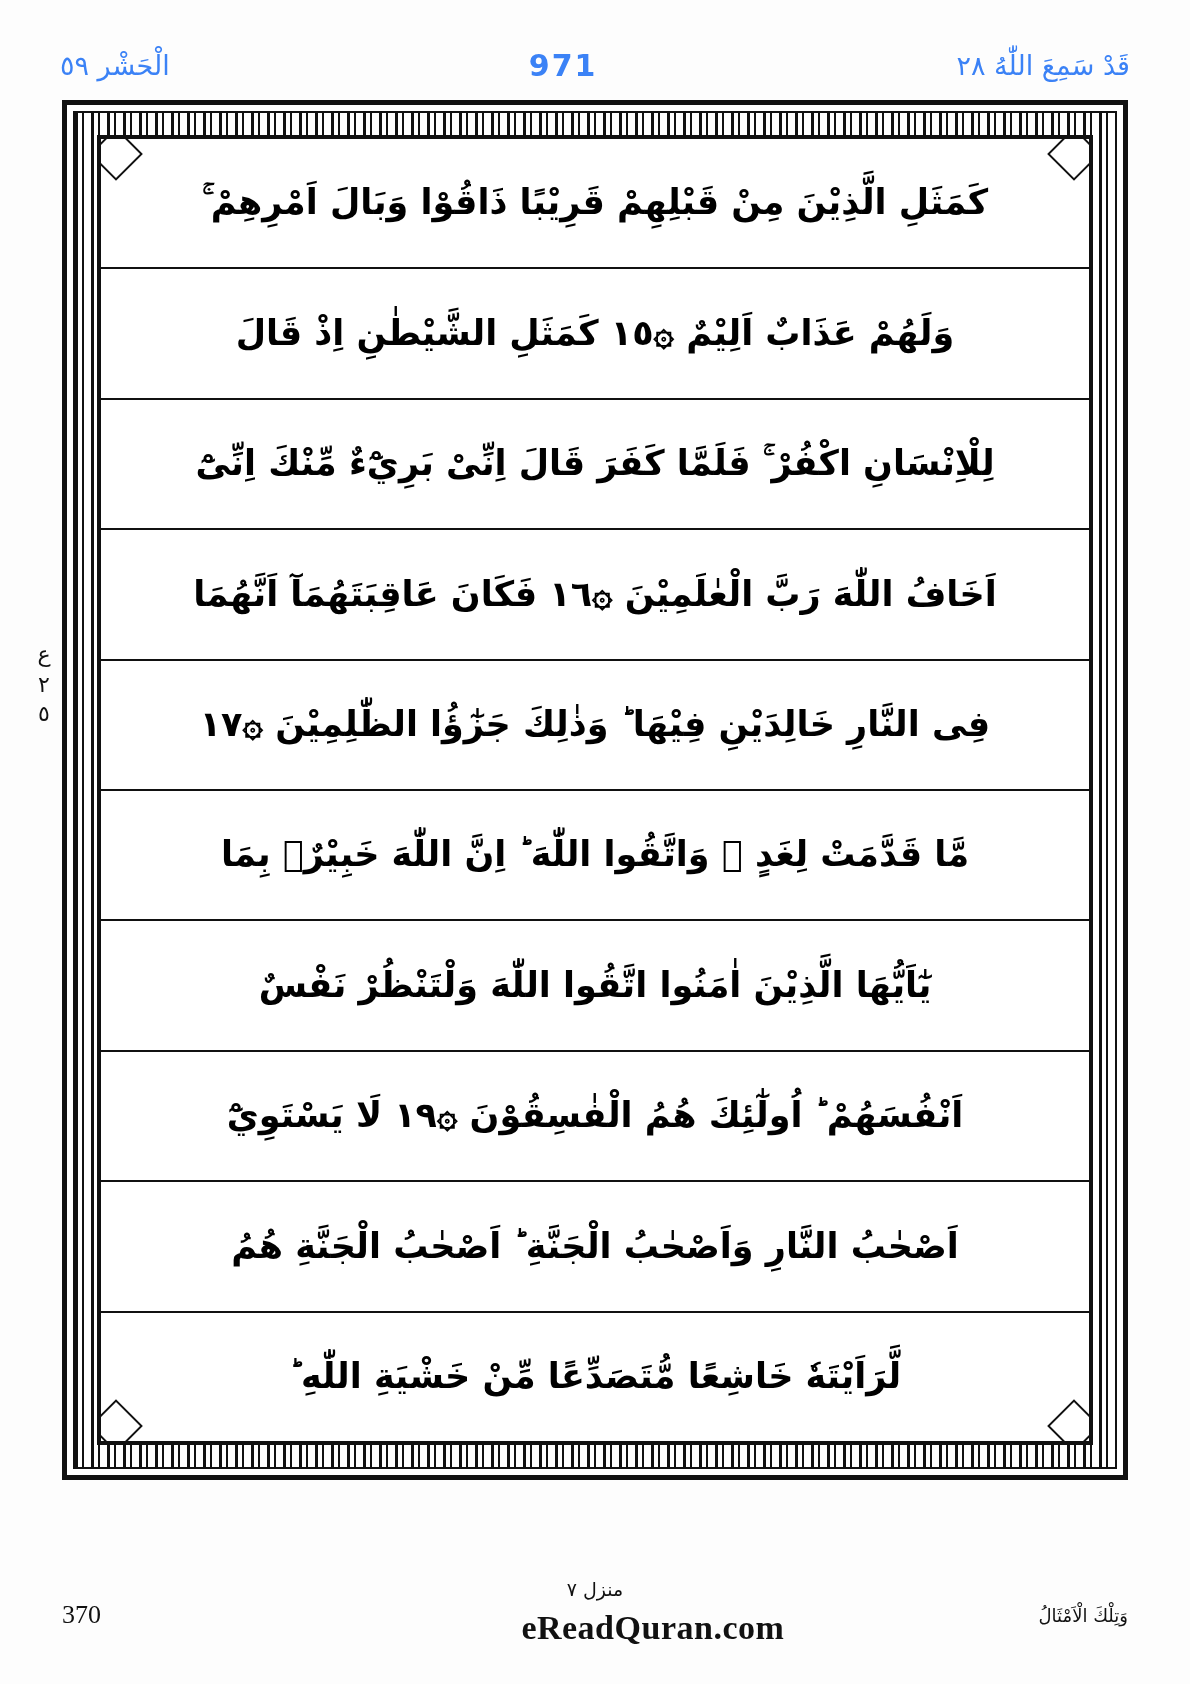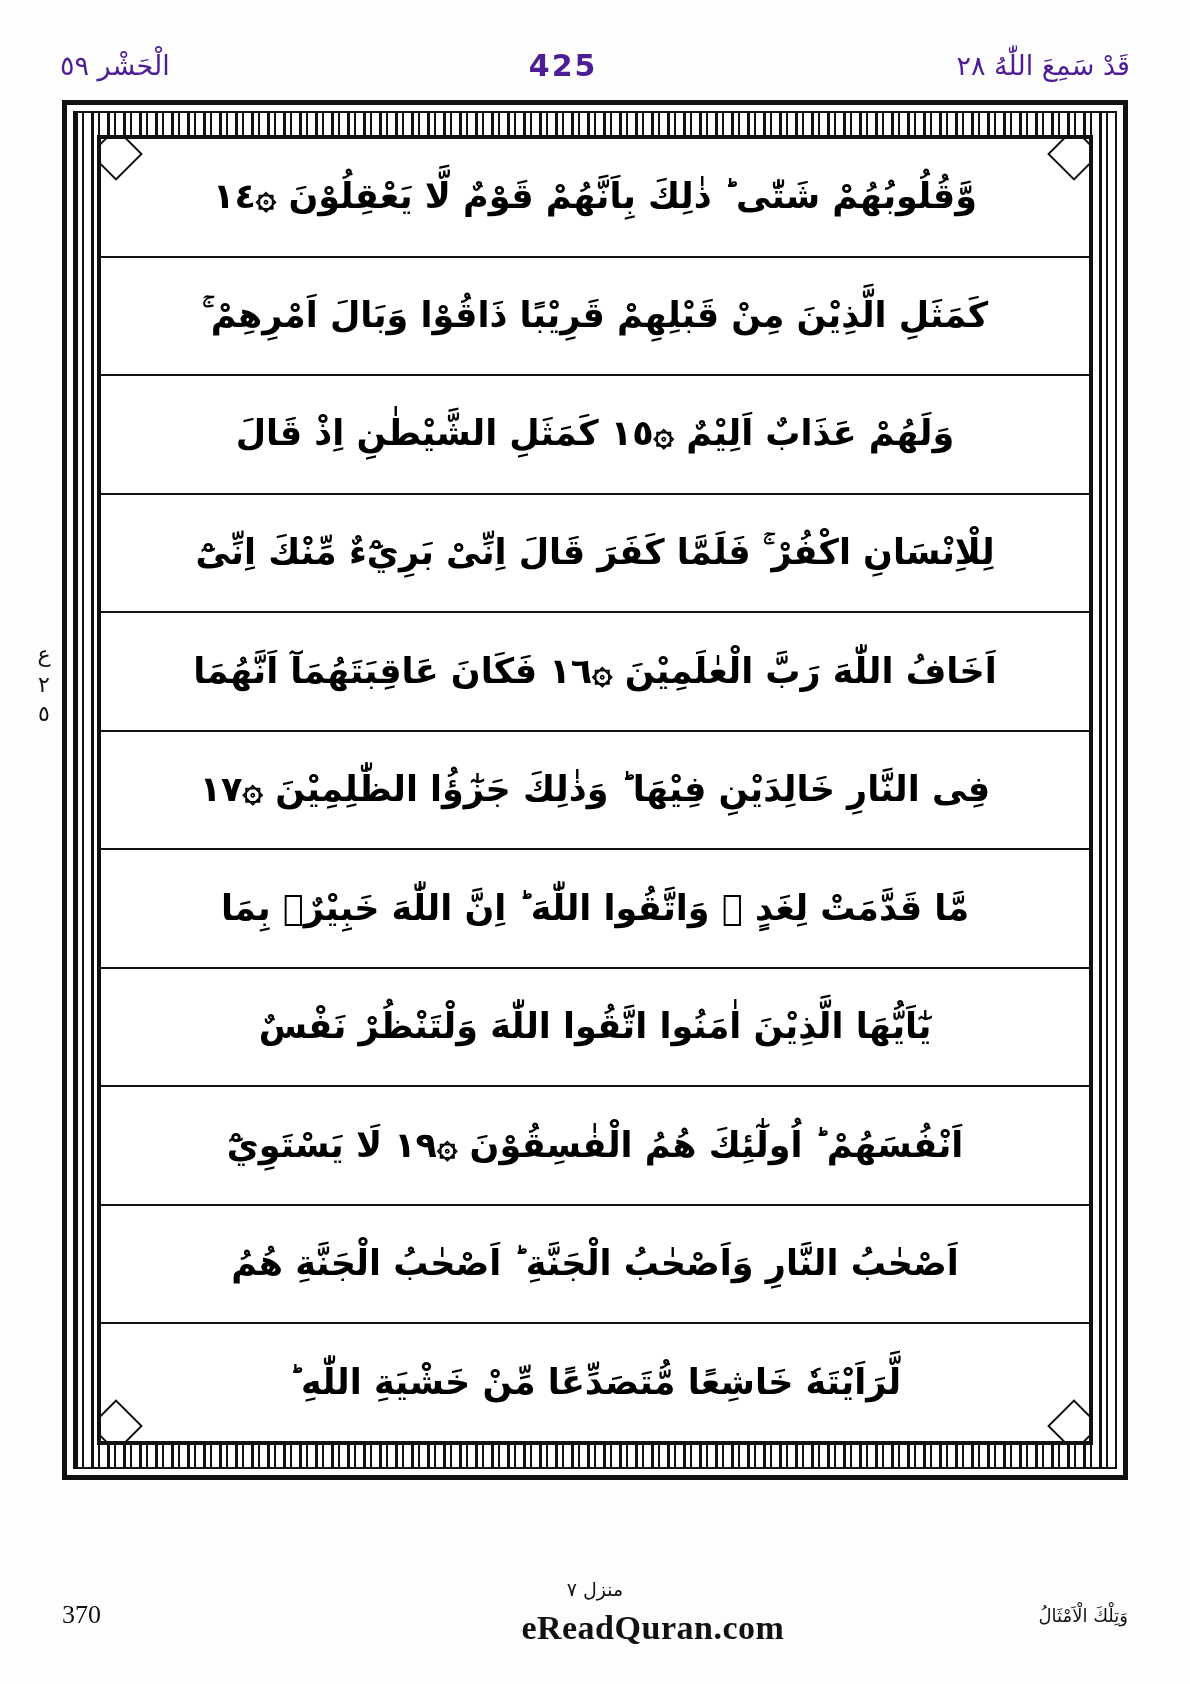--- a/index.html
+++ b/index.html
@@ -29,21 +29,21 @@
     right: 60px;
     height: 46px;
     display: flex;
     align-items: center;
     justify-content: space-between;
     direction: rtl;
   }
   .header-part {
     font-family: "DejaVu Sans", sans-serif;
     font-size: 27px;
-    color: #4c1d95;
+    color: #3b82f6;
     white-space: nowrap;
     letter-spacing: 0.5px;
   }
   .header-left { 
     display: flex;
     gap: 16px;
     align-items: flex-start;
   }
   .header-center {
     font-size: 30px;
@@ -208,21 +208,21 @@
 </style>
 </head>
 <body>
 
 <div class="page">
 
   <div class="header">
     <div class="header-part header-left">
       <span>قَدْ سَمِعَ اللّٰهُ ٢٨</span>
     </div>
-    <div class="header-part header-center">425</div>
+    <div class="header-part header-center">971</div>
     <div class="header-part header-right">
       <span>الْحَشْر ٥٩</span>
     </div>
   </div>
 
   <div class="side-marks">
     <div>ع</div>
     <div>٢</div>
     <div>٥</div>
   </div>
@@ -232,23 +232,20 @@
       <div class="frame-band-inner"></div>
     </div>
     <div class="frame-inner">
       <div class="corner tl"></div>
       <div class="corner tr"></div>
       <div class="corner bl"></div>
       <div class="corner br"></div>
 
       <div class="lines">
         <div class="qline">
-            <span class="txt">وَّقُلُوبُهُمْ شَتّٰى ؕ ذٰلِكَ بِاَنَّهُمْ قَوْمٌ لَّا يَعْقِلُوْنَ ۞١٤</span>
-          </div>
-        <div class="qline">
             <span class="txt">كَمَثَلِ الَّذِيْنَ مِنْ قَبْلِهِمْ قَرِيْبًا ذَاقُوْا وَبَالَ اَمْرِهِمْ ۚ</span>
           </div>
         <div class="qline">
             <span class="txt">وَلَهُمْ عَذَابٌ اَلِيْمٌ ۞١٥ كَمَثَلِ الشَّيْطٰنِ اِذْ قَالَ</span>
           </div>
         <div class="qline">
             <span class="txt">لِلْاِنْسَانِ اكْفُرْ ۚ فَلَمَّا كَفَرَ قَالَ اِنِّىْ بَرِيْٓءٌ مِّنْكَ اِنِّىْٓ</span>
           </div>
         <div class="qline">
             <span class="txt">اَخَافُ اللّٰهَ رَبَّ الْعٰلَمِيْنَ ۞١٦ فَكَانَ عَاقِبَتَهُمَآ اَنَّهُمَا</span>

